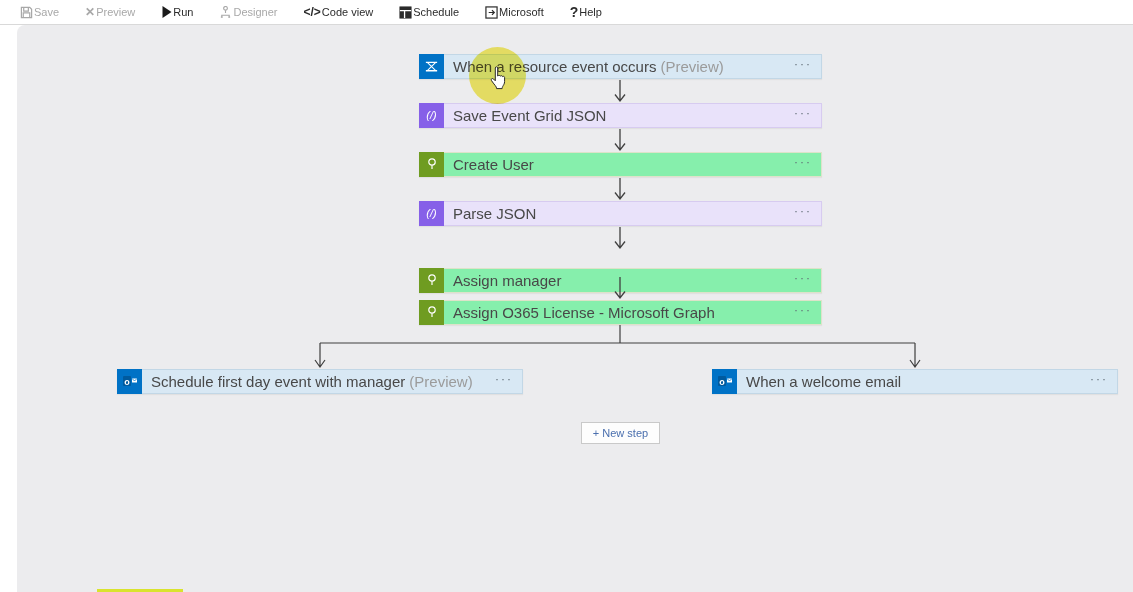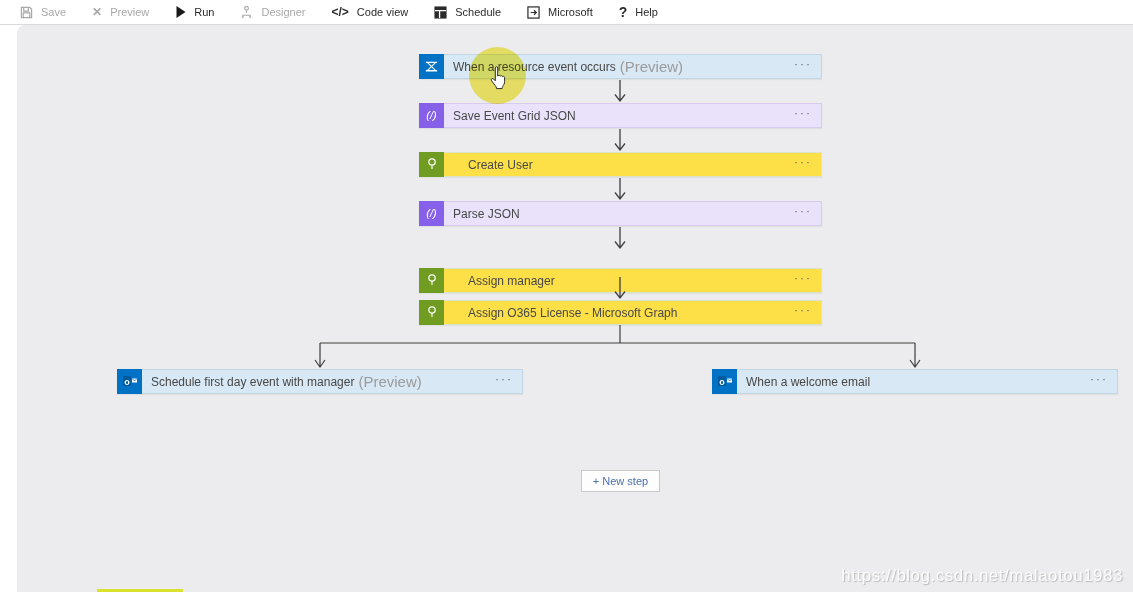--- a/index.html
+++ b/index.html
@@ -3,63 +3,63 @@
 <meta charset="utf-8">
 <style>
   * { margin:0; padding:0; box-sizing:border-box; }
   html,body { width:1133px; height:592px; overflow:hidden; background:#ffffff;
               font-family:"Liberation Sans", sans-serif; }
   .root { position:relative; width:1133px; height:592px; }
 
   
   .toolbar { position:absolute; top:0; left:0; right:0; height:25px; background:#ffffff;
              border-bottom:1px solid #d9d9d9; display:flex; align-items:center; padding-left:20px; }
-  .tb-item { display:flex; align-items:center; gap:8px; margin-right:26px; font-size:11px;
+  .tb-item { display:flex; align-items:center; gap:1px; margin-right:26px; font-size:11px;
              color:#2b2b2b; cursor:pointer; white-space:nowrap; }
   .tb-item.disabled { color:#a8a8a8; }
   .tb-item.disabled svg { stroke:#a8a8a8; }
   .tb-item.disabled .glyph { color:#a8a8a8; }
   .tb-item svg { stroke:#2b2b2b; }
   .glyph { font-weight:bold; font-size:12px; color:#2b2b2b; line-height:1; }
 
   
   .canvas { position:absolute; top:25px; left:17px; right:0; bottom:0; background:#ececee;
             border-top-left-radius:8px; }
 
   
   .card { position:absolute; height:25px; display:flex; align-items:center;
           border:1px solid rgba(0,0,0,0.10); box-shadow:0 1px 1px rgba(0,0,0,0.05);
           cursor:pointer; }
-  .card .ctitle { font-size:12px; color:#484848; margin-left:9px; white-space:nowrap; }
+  .card .ctitle { font-size:15px; color:#484848; margin-left:9px; white-space:nowrap; }
   .card .cbadge { font-size:15px; color:#9b9b9b; margin-left:4px; white-space:nowrap; }
   .card .cmenu  { position:absolute; right:9px; top:2px; font-size:12px; letter-spacing:2px;
                   color:#5f6b74; cursor:pointer; }
   .cicon { width:25px; height:25px; min-width:25px; margin:-1px 0 0 -1px; display:flex;
            align-items:center; justify-content:center; color:#fff; }
   .bg-blue   { background:#d8e8f4; border-color:#c2d7e6; }
   .bg-purple { background:#e9e2fa; border-color:#d7cbf0; }
-  .bg-green  { background:#fde047; border-color:#dde3c9;gap:15px; }
+  .bg-green  { background:#86efac; border-color:#dde3c9; }
   .ic-eventgrid { background:#0072c6; }
   .ic-dataops   { background:#8660e8; font-size:11px; font-style:italic; }
   .ic-aad       { background:#6f9c21; }
   .ic-outlook   { background:#0072c6; }
 
   .w-main   { left:419px; width:403px; }
   .w-branch { width:406px; }
 
   
   .arrow { position:absolute; width:14px; height:23px; pointer-events:none; }
   .arrow svg, .branchlines svg { display:block; }
   .branchlines { position:absolute; left:310px; top:350px; width:620px; height:44px;
                  pointer-events:none; }
 
   
   .newstep { position:absolute; left:581px; top:447px; width:79px; height:22px;
              background:#fdfdfd; border:1px solid #c9c9c9; color:#4a6fae; font-size:11px;
-             display:flex; align-items:center; justify-content:center; cursor:pointer;margin-top:48px; }
+             display:flex; align-items:center; justify-content:center; cursor:pointer; }
 
   
   .hilite { position:absolute; left:469px; top:47px; width:57px; height:57px; border-radius:50%;
             background:#f3e62e; opacity:0.72; mix-blend-mode:multiply; pointer-events:none; }
   .handcur { position:absolute; left:489px; top:66px; pointer-events:none; }
 
   
   .watermark { position:absolute; right:10px; bottom:6px; font-size:17px;
                color:rgba(255,255,255,0.92); text-shadow:1px 1px 1px rgba(170,170,170,0.75);
                letter-spacing:0.5px; }
@@ -250,16 +250,15 @@
 
   <div class="newstep" style="top:422px;">+ New step</div>
 
   <div class="hilite"></div>
   <div class="handcur">
     <svg width="19" height="24" viewBox="0 0 19 24">
       <path d="M6.3 2 c0-1.6 2.4-1.6 2.4 0 V10 l0.3 0.1 c0.2-1 2.1-1 2.3 0.1 c0.5-0.9 2.1-0.6 2.3 0.4 c0.6-0.6 2-0.2 2 0.9 V15.5 c0 2.4-1.2 3.6-1.9 5 c-0.4 0.8-0.6 1.5-0.6 2.1 H7.6 c0-1.2-0.5-1.9-1.4-3.1 C5.2 18.2 3.4 16.1 2.5 14.6 c-0.9-1.5 0.8-2.8 2-1.6 L6.3 14.8 Z" fill="#ffffff" stroke="#2a2a2a" stroke-width="1"></path>
     </svg>
   </div>
 
-  <div class="watermark">https://blog.csdn.net/malaotou1983</div>
   <div class="progress-sliver"></div>
 
 </div>
 
 </body></html>

